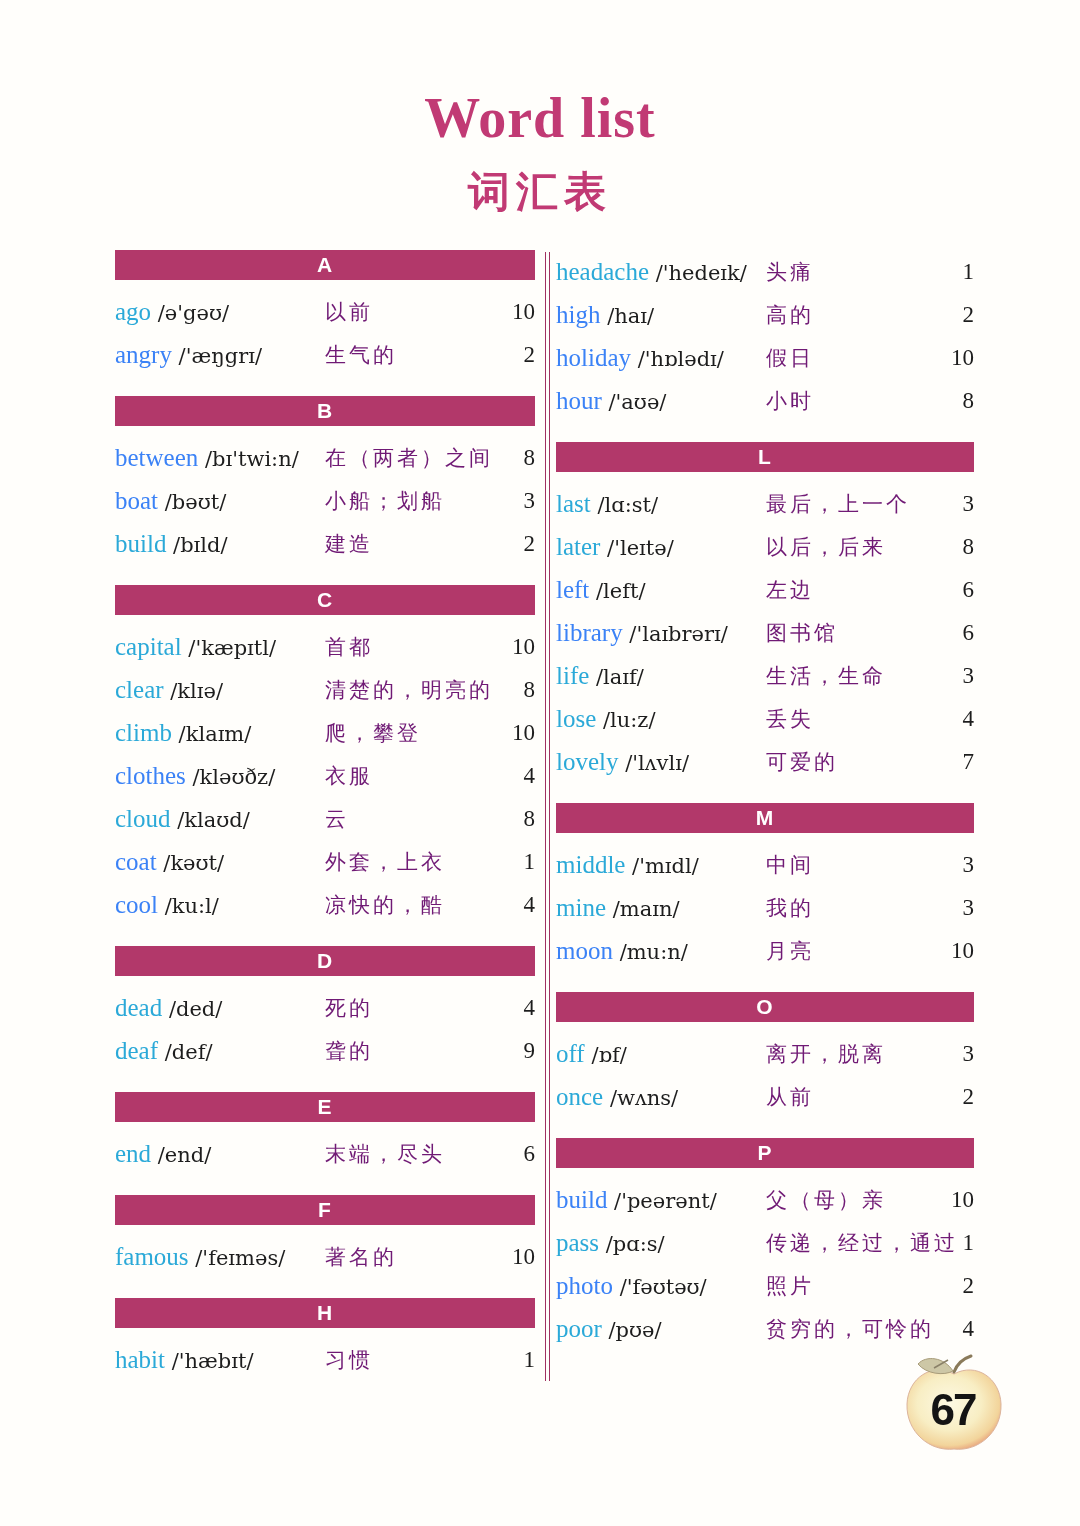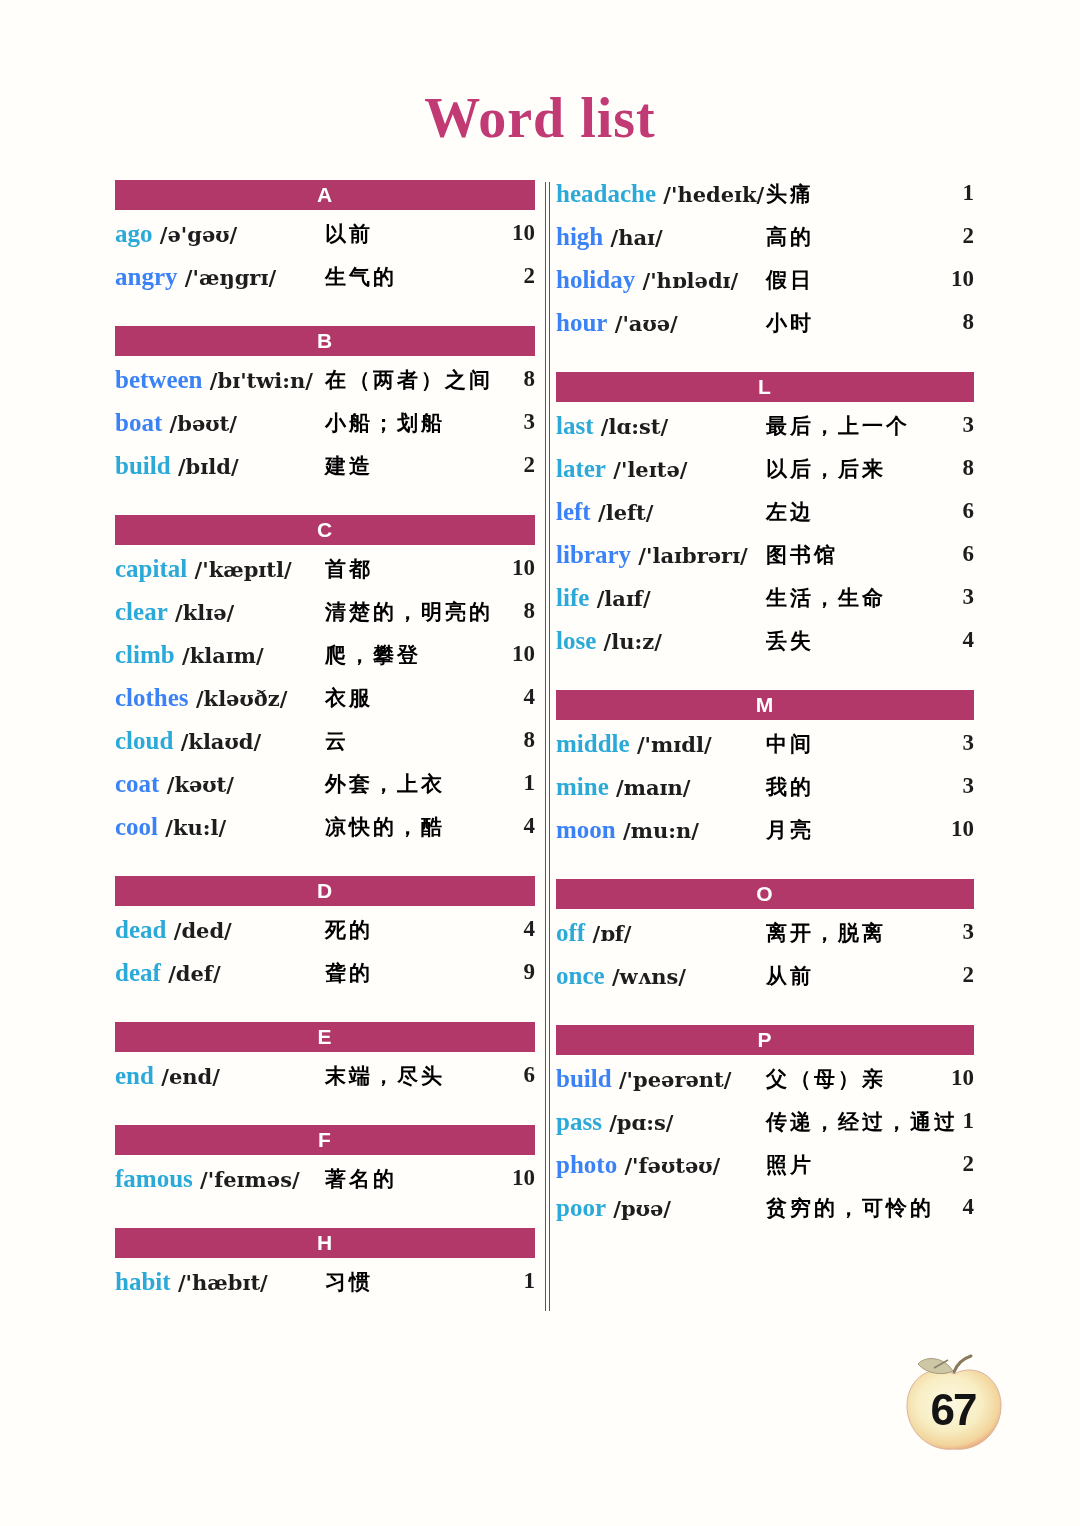--- a/index.html
+++ b/index.html
@@ -44,55 +44,55 @@
   .section-bar {
     height: 30px; line-height: 30px;
     background: #b2386a;
     color: #ffffff;
     text-align: center;
     font-family: "Liberation Sans", sans-serif;
     font-weight: bold; font-size: 21px; letter-spacing: 1px;
     margin-bottom: 10px;
   }
   .entry {
-    display: flex; 
+    display: flex; align-items: center;
     height: 43px;
-    font-weight: bold;
   }
   .term { flex: 0 0 210px; white-space: nowrap; }
   .word { font-size: 25px; }
   .word.blue { color: #2ba9d8; }
   .word.red  { color: #3b82f6; }
   .phonetic {
     font-size: 21px; color: #1d1d1d;
     font-family: "DejaVu Serif", serif;
   }
   .meaning {
     flex: 1 1 auto; min-width: 0;
-    font-size: 21px; color: #000000;
+    font-size: 21px; color: #701a75;
     letter-spacing: 3px; white-space: nowrap;
   }
   .unit {
     flex: 0 0 auto; min-width: 26px;
     text-align: right;
     font-size: 23px; color: #1d1d1d;
   }
   .page-badge {
     position: absolute;
     left: 898px; top: 1352px;
     width: 112px; height: 110px;
   }
 </style>
 </head>
 <body>
 
 <div class="page">
 
   <div class="header">
     <div class="title">Word list</div>
+    <div class="subtitle">词汇表</div>
   </div>
 
   <div class="content">
     <div class="col" id="col-left">
         <div class="section">
           <div class="section-bar">A</div>
           <div class="entry">
             <span class="term"><span class="word blue">ago</span><span class="phonetic"> /ə'gəʊ/</span></span>
             <span class="meaning">以前</span>
             <span class="unit">10</span>
@@ -245,20 +245,25 @@
           </div>
           <div class="entry">
             <span class="term"><span class="word blue">life</span><span class="phonetic"> /laɪf/</span></span>
             <span class="meaning">生活，生命</span>
             <span class="unit">3</span>
           </div>
           <div class="entry">
             <span class="term"><span class="word blue">lose</span><span class="phonetic"> /lu:z/</span></span>
             <span class="meaning">丢失</span>
             <span class="unit">4</span>
+          </div>
+          <div class="entry">
+            <span class="term"><span class="word blue">lovely</span><span class="phonetic"> /'lʌvlɪ/</span></span>
+            <span class="meaning">可爱的</span>
+            <span class="unit">7</span>
           </div>
         </div>
         <div class="section">
           <div class="section-bar">M</div>
           <div class="entry">
             <span class="term"><span class="word blue">middle</span><span class="phonetic"> /'mɪdl/</span></span>
             <span class="meaning">中间</span>
             <span class="unit">3</span>
           </div>
           <div class="entry">

